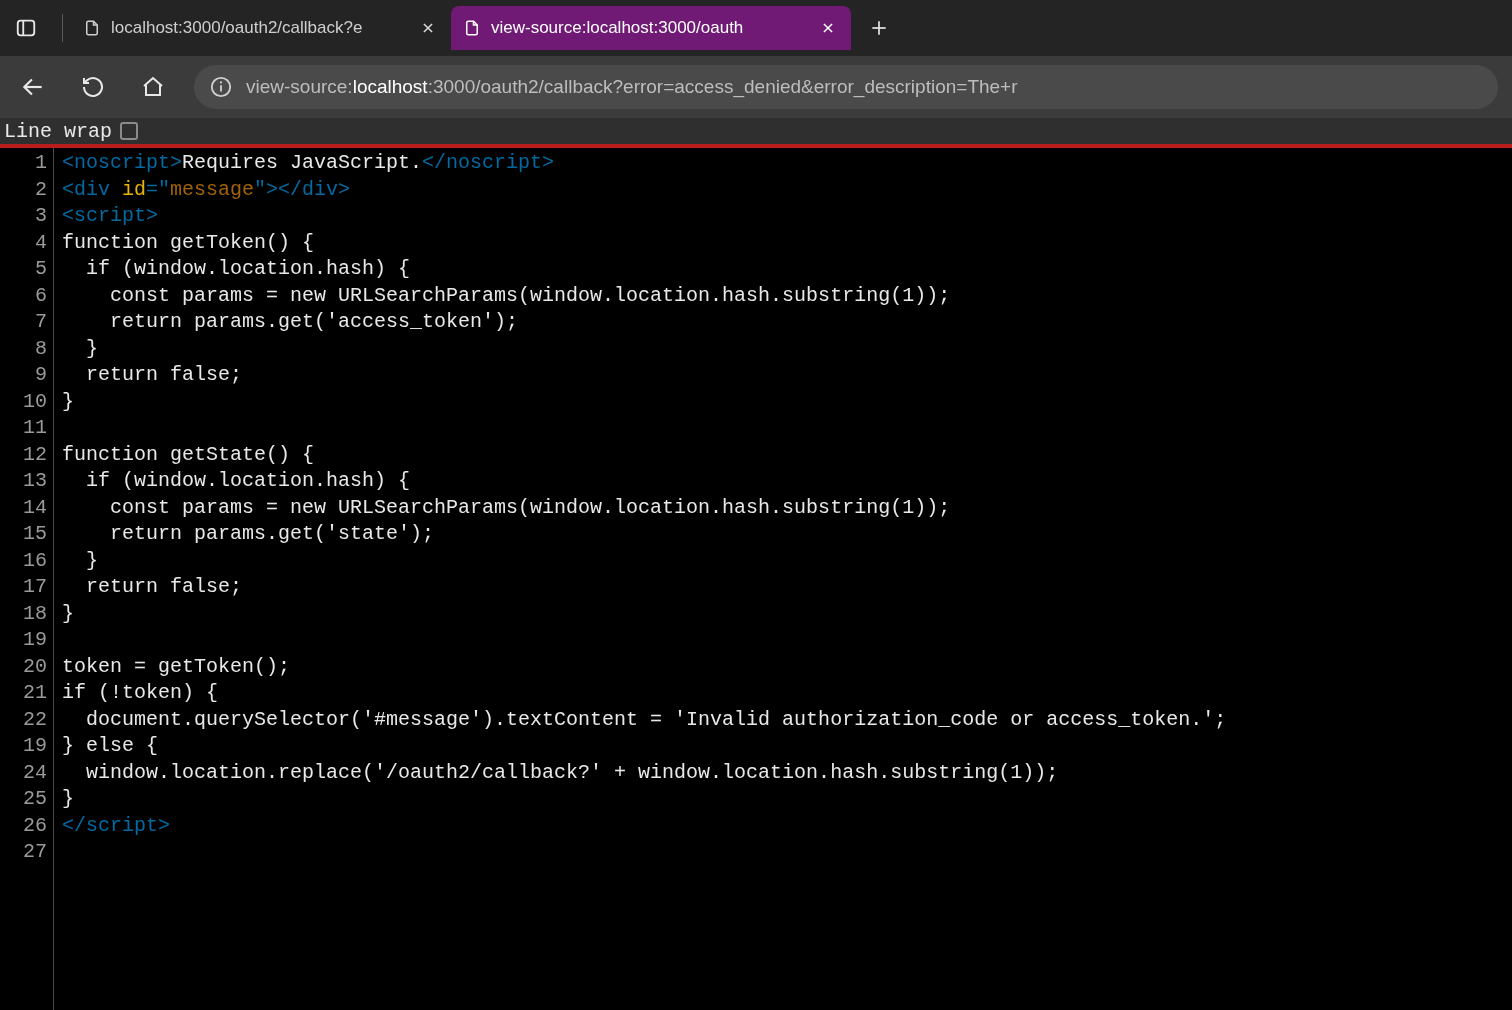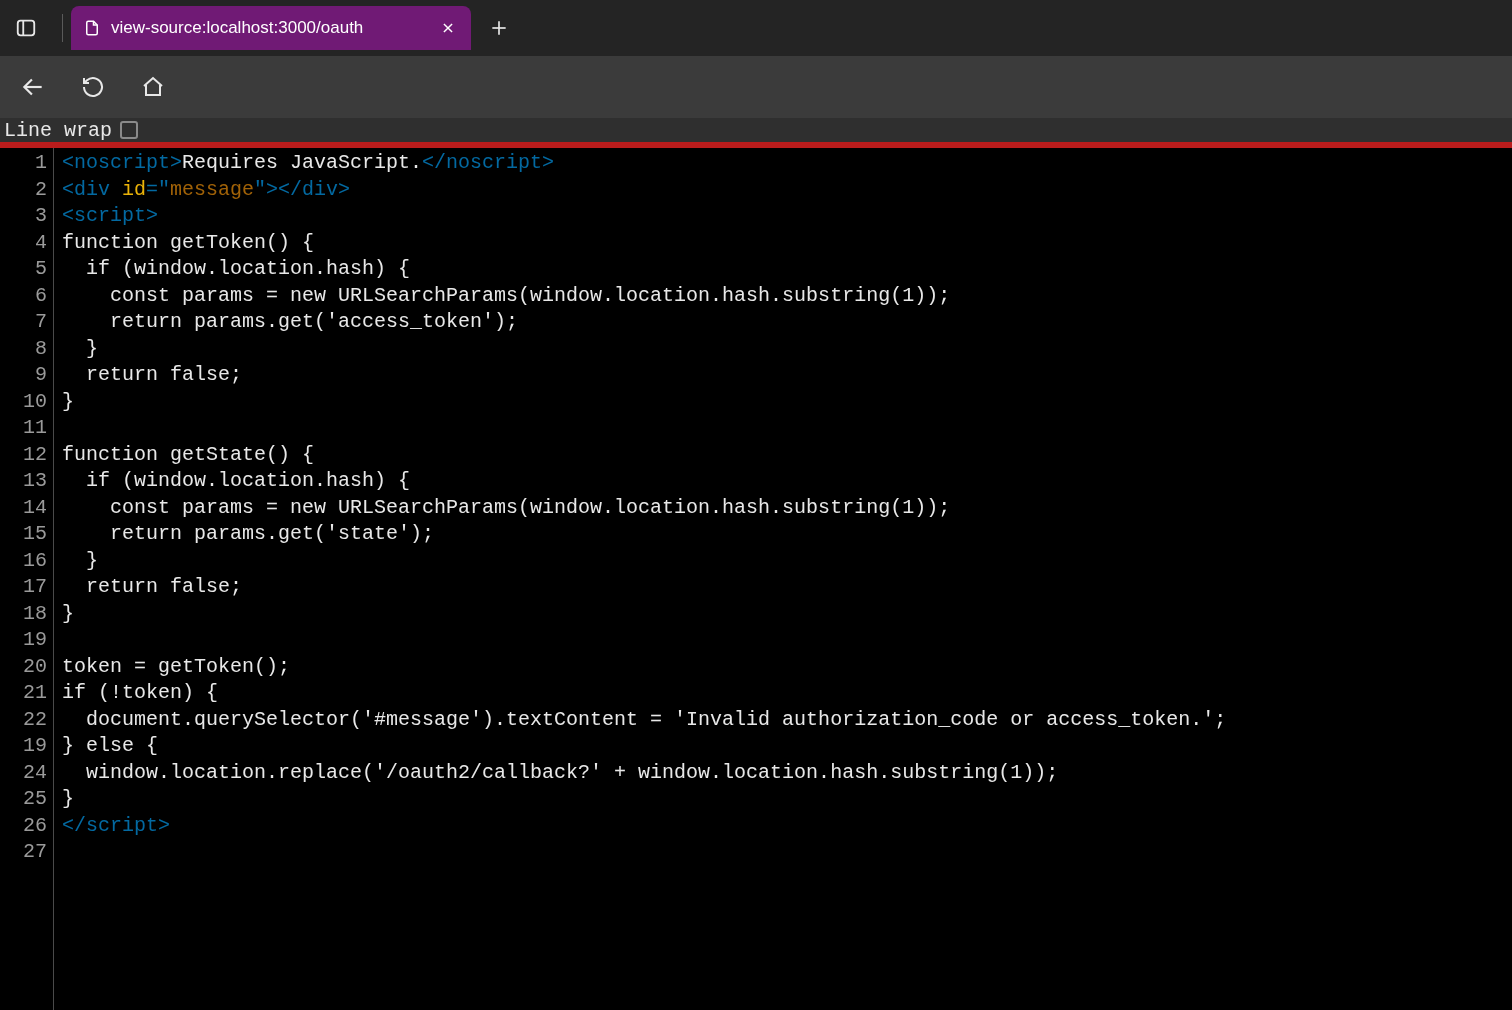--- a/index.html
+++ b/index.html
@@ -85,21 +85,21 @@
     overflow:hidden;
     white-space:nowrap;
   }
   .addr-prefix { color:#bdbdbd; }
   .addr-host   { color:#fff; }
   .addr-rest   { color:#bdbdbd; }
   
   .wrap-bar {
     height: 30px;
     background: #2f2f2f;
-    border-bottom: 6px solid #b91c1c;
+    border-bottom: 4px solid #b91c1c;
     display:flex;
     align-items:center;
     padding-left: 4px;
     gap: 8px;
     font-family: Consolas, "Courier New", monospace;
     font-size: 20px;
     color:#e8e8e8;
   }
   .wrap-check {
     width: 18px; height: 18px;
@@ -141,20 +141,35 @@
 
 <div class="tab-strip">
   <div class="window-btn">
     <svg width="22" height="22" viewBox="0 0 24 24" fill="none" stroke="#e8e8e8" stroke-width="2">
       <rect x="3" y="4" width="18" height="16" rx="3"></rect>
       <line x1="9" y1="4" x2="9" y2="20"></line>
     </svg>
   </div>
   <div class="sep-vert"></div>
 
+  <div class="tab inactive">
+    <span>
+      <svg width="18" height="20" viewBox="0 0 24 24" fill="none" stroke="#cfcfcf" stroke-width="2">
+        <path d="M14 3H7a2 2 0 0 0-2 2v14a2 2 0 0 0 2 2h10a2 2 0 0 0 2-2V8z"></path>
+        <path d="M14 3v5h5"></path>
+      </svg>
+    </span>
+    <span class="tab-title">localhost:3000/oauth2/callback?e</span>
+    <span class="tab-close">
+      <svg width="14" height="14" viewBox="0 0 24 24" stroke="#ddd" stroke-width="2.5">
+          <line x1="5" y1="5" x2="19" y2="19"></line>
+          <line x1="19" y1="5" x2="5" y2="19"></line>
+        </svg>
+    </span>
+  </div>
 
   <div class="tab active">
     <span>
       <svg width="18" height="20" viewBox="0 0 24 24" fill="none" stroke="#fff" stroke-width="2">
         <path d="M14 3H7a2 2 0 0 0-2 2v14a2 2 0 0 0 2 2h10a2 2 0 0 0 2-2V8z"></path>
         <path d="M14 3v5h5"></path>
       </svg>
     </span>
     <span class="tab-title">view-source:localhost:3000/oauth</span>
     <span class="tab-close">
@@ -184,20 +199,32 @@
     <svg width="24" height="24" viewBox="0 0 24 24" fill="none" stroke="#e8e8e8" stroke-width="2">
         <path d="M3 12a9 9 0 1 0 3-6.7L3 8"></path>
         <polyline points="3 3 3 8 8 8"></polyline>
       </svg>
   </div>
   <div class="nav-btn">
     <svg width="24" height="24" viewBox="0 0 24 24" fill="none" stroke="#e8e8e8" stroke-width="2">
         <path d="M3 11l9-8 9 8"></path>
         <path d="M5 10v10h14V10"></path>
       </svg>
+  </div>
+  <div class="address-bar">
+    <span>
+      <svg width="22" height="22" viewBox="0 0 24 24" fill="none" stroke="#cfcfcf" stroke-width="2">
+          <circle cx="12" cy="12" r="10"></circle>
+          <line x1="12" y1="10" x2="12" y2="17"></line>
+          <circle cx="12" cy="7" r="1.2" fill="#cfcfcf" stroke="none"></circle>
+        </svg>
+    </span>
+    <span>
+      <span class="addr-prefix">view-source:</span><span class="addr-host">localhost</span><span class="addr-rest">:3000/oauth2/callback?error=access_denied&amp;error_description=The+r</span>
+    </span>
   </div>
 </div>
 
 <div class="wrap-bar">
   <span>Line wrap</span>
   <span class="wrap-check"></span>
 </div>
 
 <div class="source-view">
   <div class="gutter" id="gutter">

